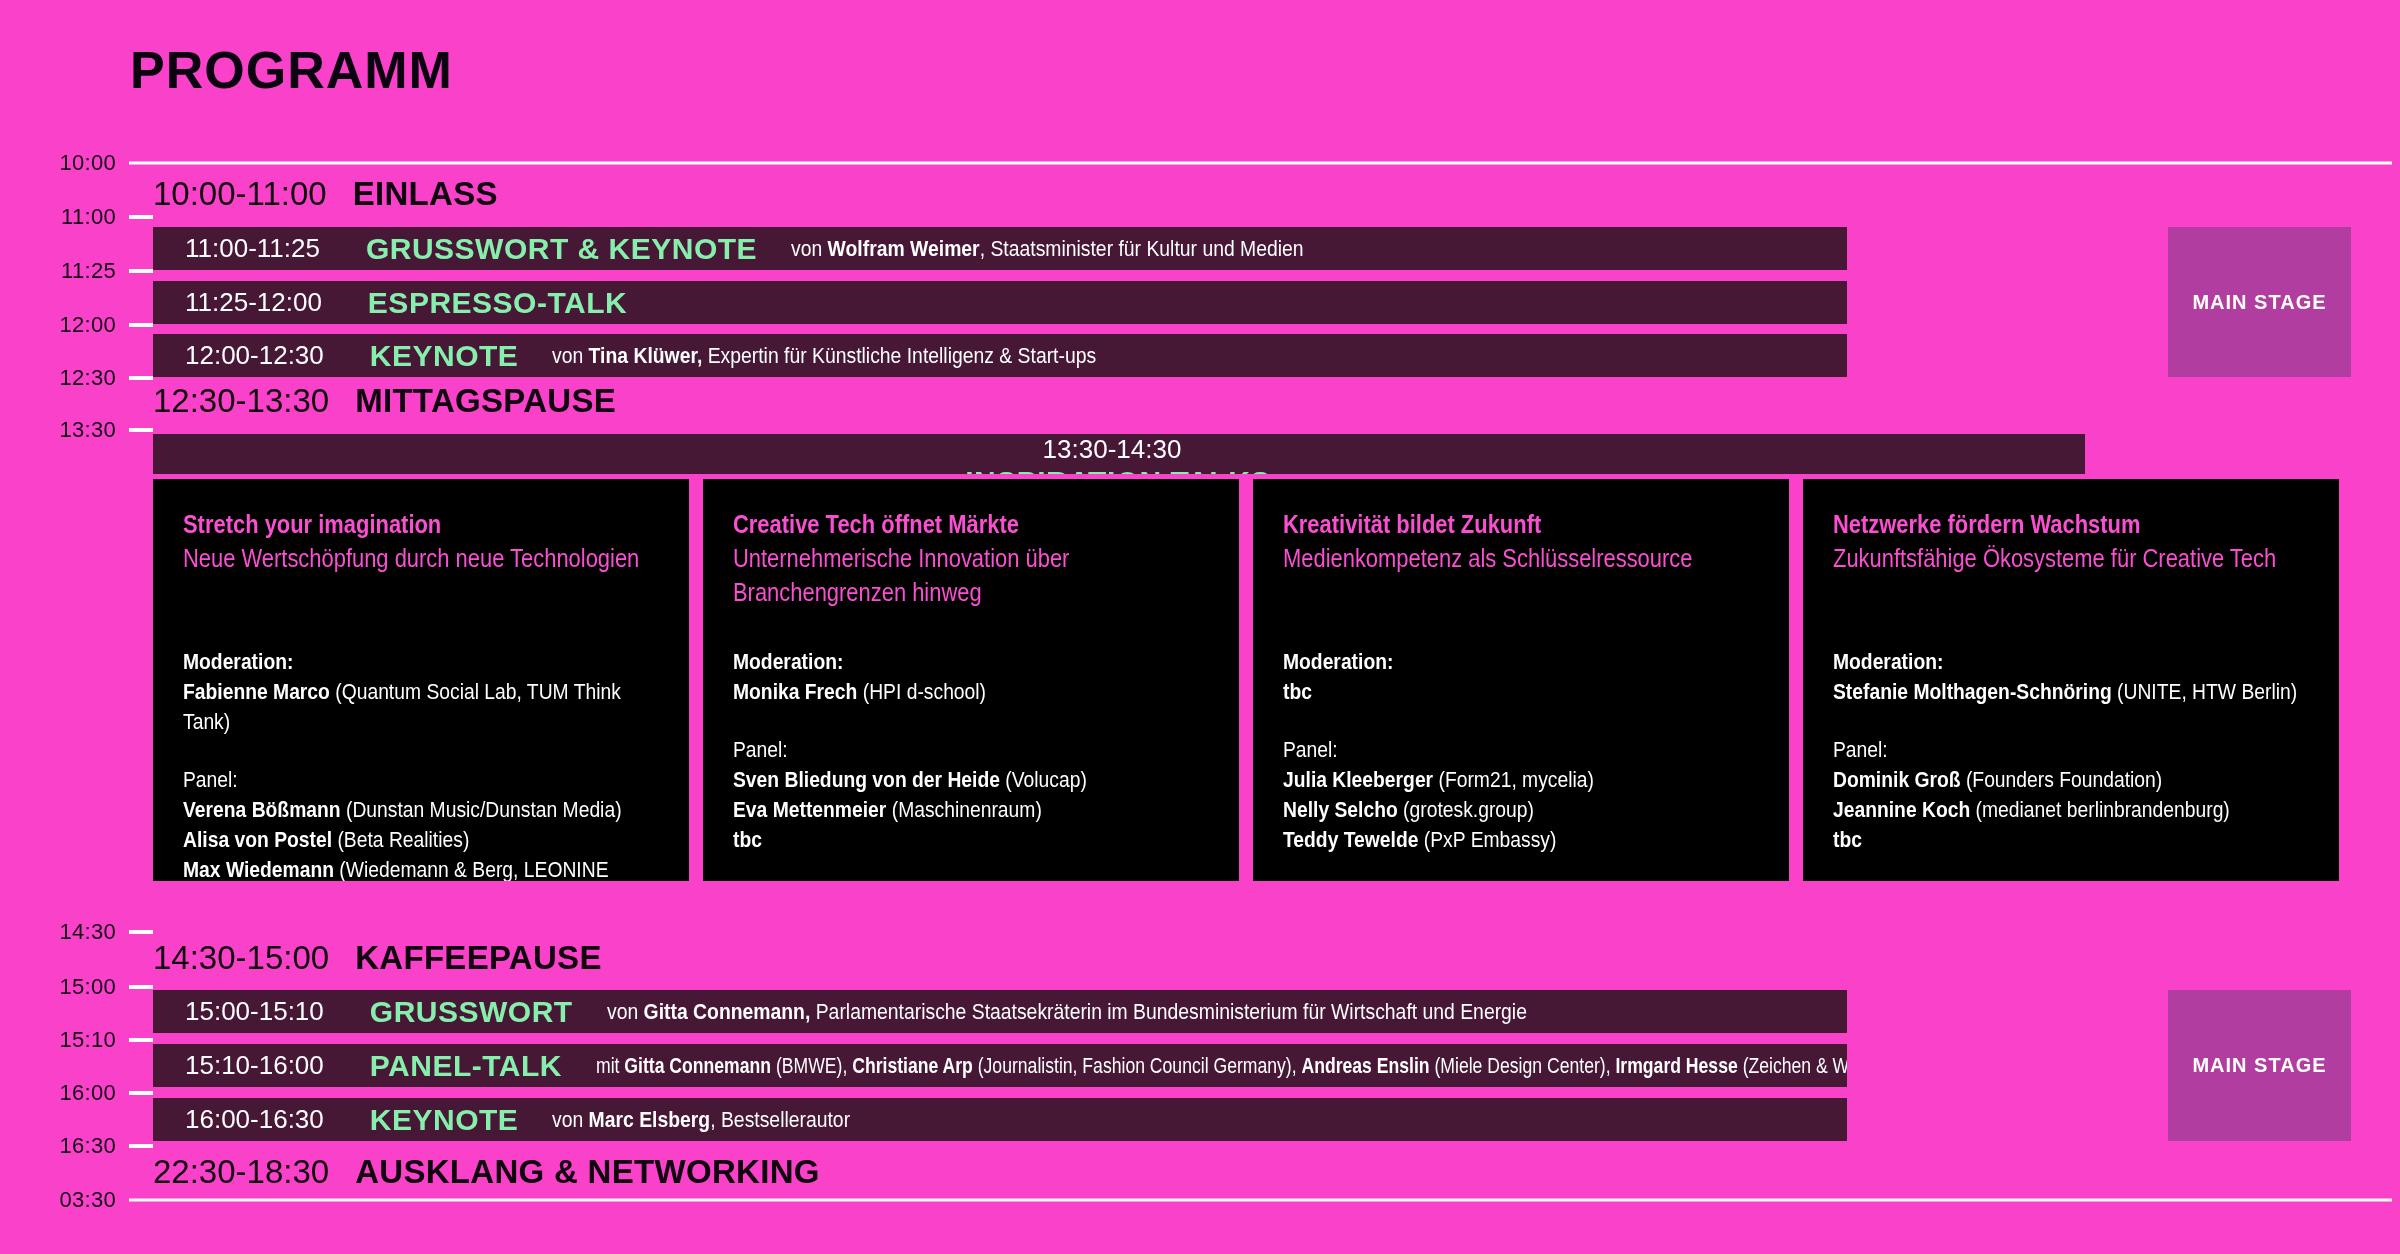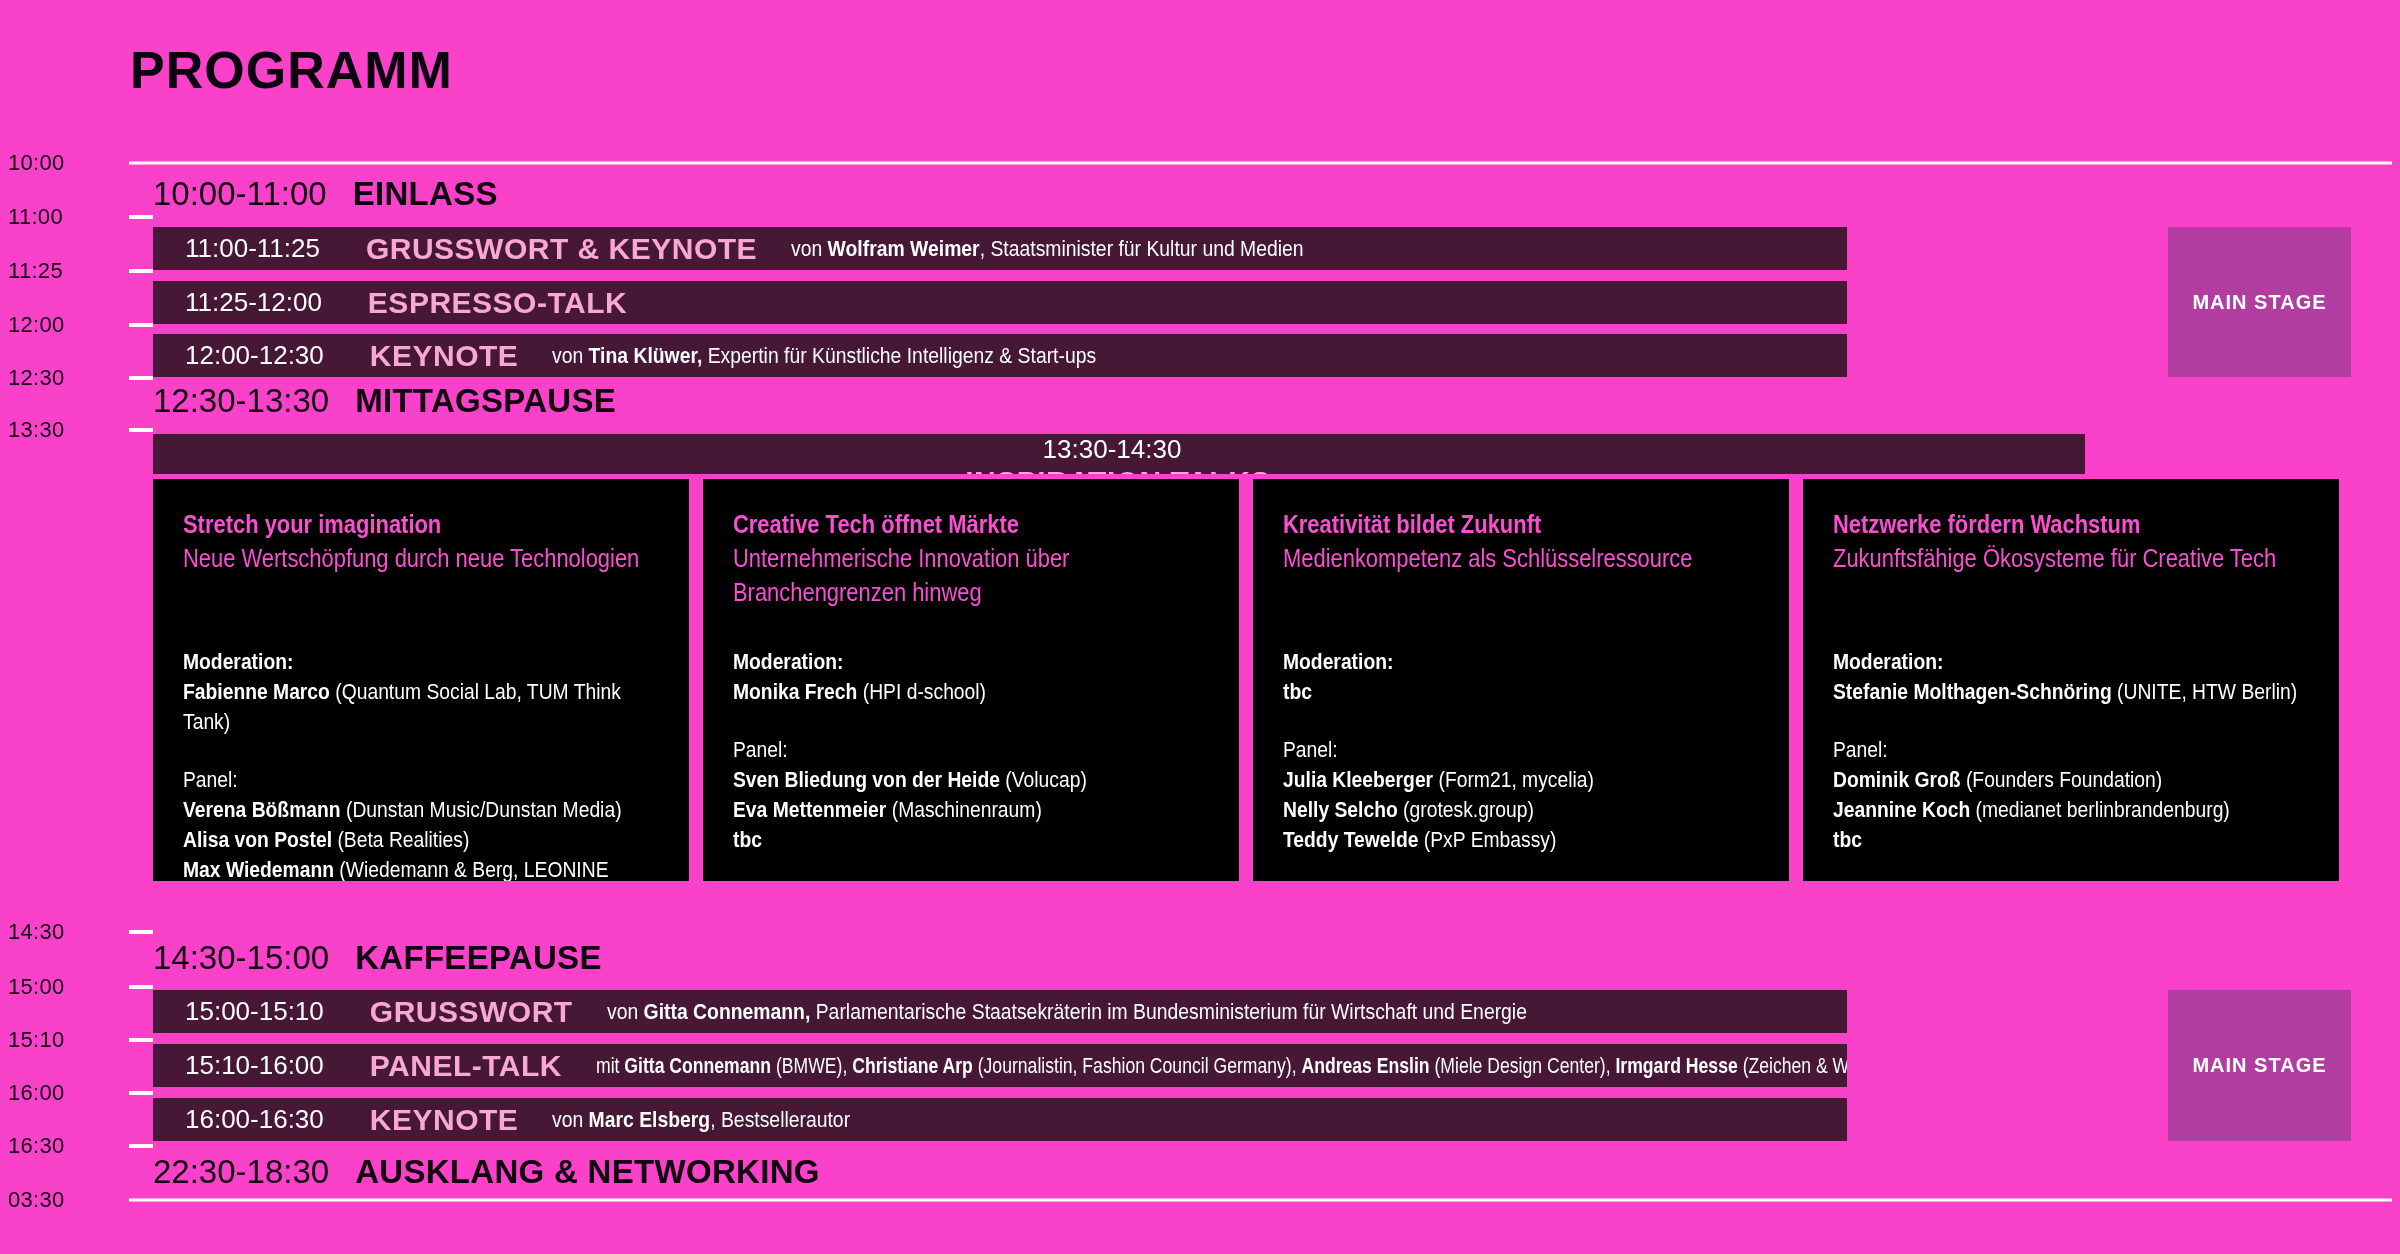--- a/index.html
+++ b/index.html
@@ -8,39 +8,39 @@
     background:#F942C9;
     font-family:"Liberation Sans", sans-serif;
     -webkit-font-smoothing:antialiased;
   }
   .page-title{
     position:absolute;left:130px;top:40px;
     font-size:52px;font-weight:700;letter-spacing:1px;color:#0b0410;
   }
   
   .rail-label{
-    position:absolute;left:8px;width:108px;text-align:left;
+    position:absolute;left:8px;width:108px;text-align:right;
     transform:translateY(-50%);
     font-size:22px;color:#170818;letter-spacing:0.3px;
   }
   .tick{
     position:absolute;left:129px;width:24px;height:4px;background:#ffffff;
     transform:translateY(-50%);
   }
   .tick.full{width:2263px;height:3px;}
   
   .bar{
     position:absolute;left:153px;width:1694px;height:43px;
     background:#471736;box-sizing:border-box;
     display:flex;align-items:center;padding-left:32px;
     white-space:nowrap;overflow:hidden;
   }
   .bar.wide{width:1932px;height:40px;flex-direction:column;}
   .bar-time{color:#ffffff;font-size:26px;margin-right:46px;flex:0 0 auto;}
-  .bar-type{color:#f9a8d4;font-size:30px;font-weight:700;letter-spacing:0.5px;margin-right:34px;flex:0 0 auto;}
+  .bar-type{color:#86efac;font-size:30px;font-weight:700;letter-spacing:0.5px;margin-right:34px;flex:0 0 auto;}
   .bar-desc{
     color:#ffffff;font-size:22px;display:inline-block;
     transform:scaleX(0.88);transform-origin:0 50%;
   }
   .bar-desc .b{font-weight:700;}
   
   .stage{
     position:absolute;left:2156px;width:183px;background:#B13DA0;
     display:flex;align-items:center;justify-content:center;
     color:#ffffff;font-size:20px;font-weight:700;letter-spacing:1px;margin-left:12px;

